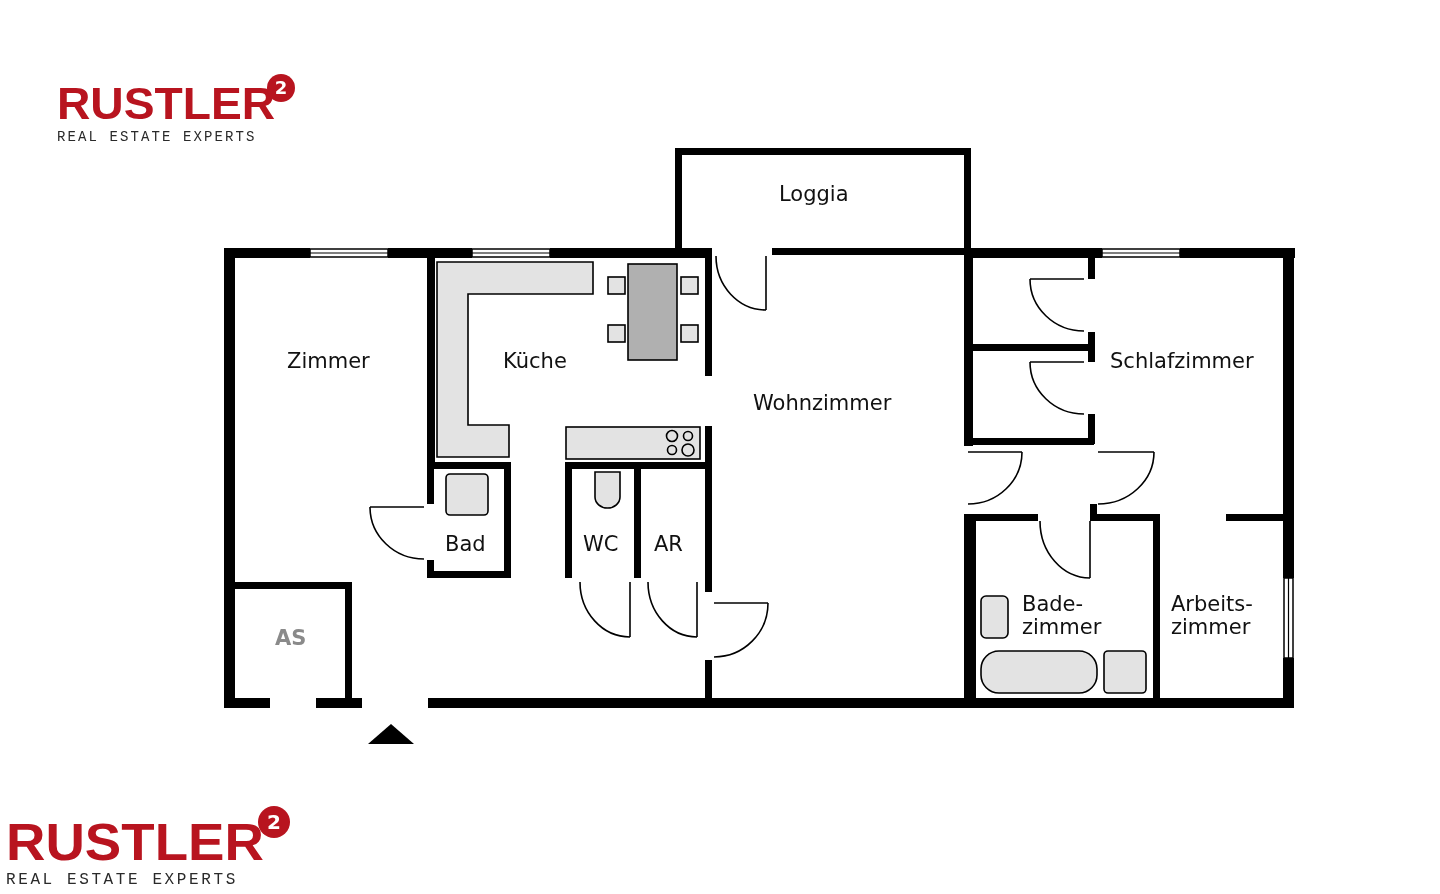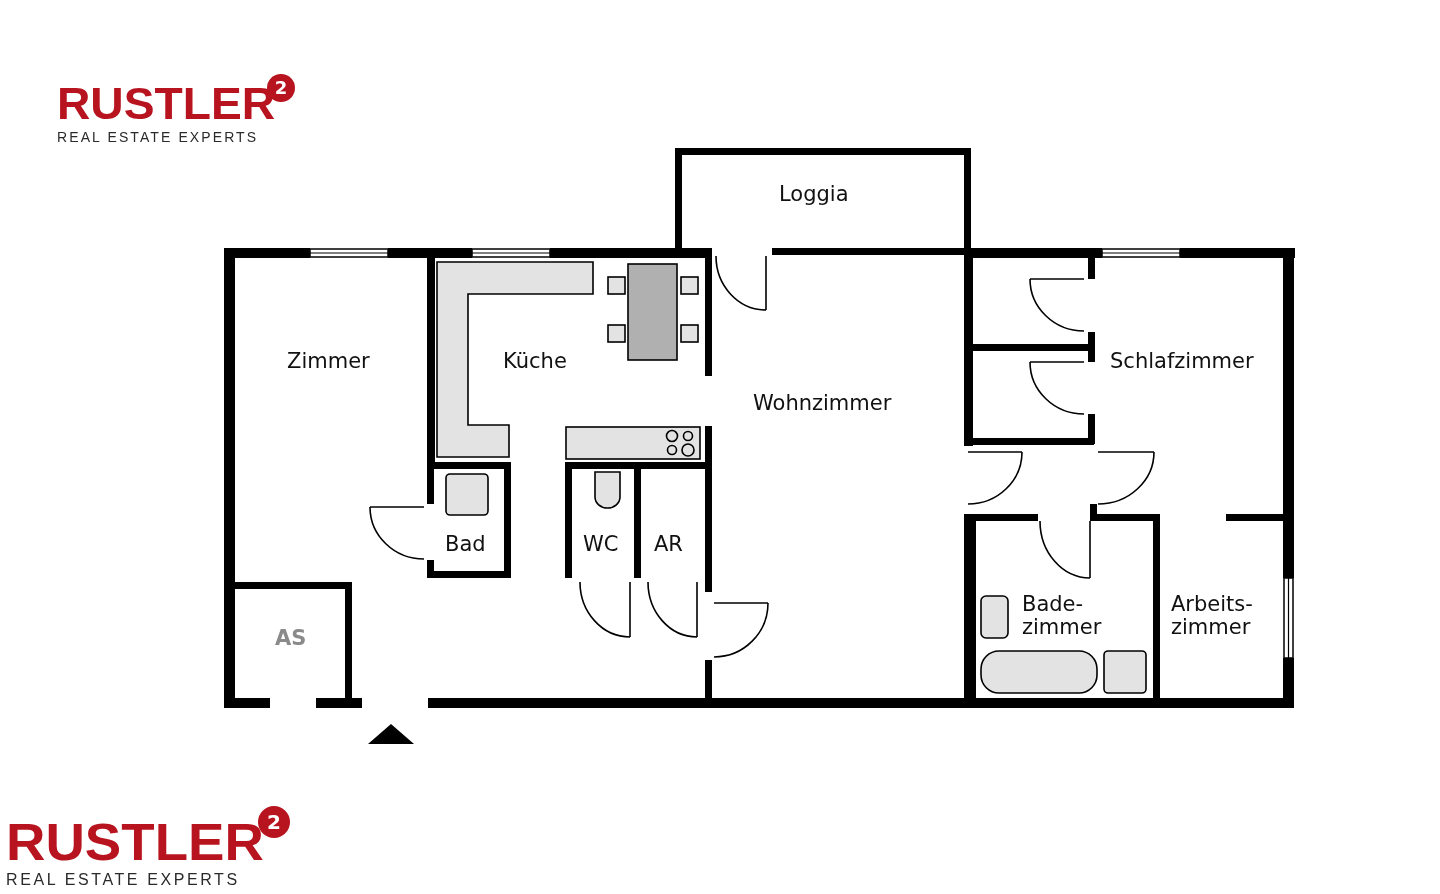--- a/index.html
+++ b/index.html
@@ -1,19 +1,19 @@
 <!DOCTYPE html>
 <html><head>
 <meta charset="utf-8">
 <style>
   html, body { margin: 0; padding: 0; background: #ffffff; }
   body { width: 1440px; height: 894px; position: relative; overflow: hidden; font-family: "DejaVu Sans", sans-serif; }
   .logo { position: absolute; }
   .logo .brand { font-family: "Liberation Sans", sans-serif; font-weight: 900; color: #b8141f; letter-spacing: 0px; line-height: 1; }
-  .logo .tag { font-family: Liberation Sans, sans-serif; color: #2a2a2a; letter-spacing: 2px; line-height: 1; }
+  .logo .tag { font-family: Liberation Mono, monospace; color: #2a2a2a; letter-spacing: 2px; line-height: 1; }
   .logo .sup { position: absolute; background: #b8141f; border-radius: 50%; color: #fff; font-weight: 700; font-family: "DejaVu Sans", sans-serif; text-align: center; }
   #logo-top { left: 57px; top: 82px; }
   #logo-top .brand { font-size: 44px; transform: scaleX(1.05); transform-origin: left; }
   #logo-top .tag { font-size: 14px; margin-top: 4px; letter-spacing: 2.1px; }
   #logo-top .sup { left: 210px; top: -8px; width: 28px; height: 28px; line-height: 28px; font-size: 18px; }
   #logo-bottom { left: 6px; top: 816px; }
   #logo-bottom .brand { font-size: 52px; transform: scaleX(1.05); transform-origin: left; }
   #logo-bottom .tag { font-size: 16px; margin-top: 4px; letter-spacing: 2.6px; }
   #logo-bottom .sup { left: 252px; top: -10px; width: 32px; height: 32px; line-height: 32px; font-size: 20px; }
   svg#plan { position: absolute; left: 0; top: 0; }

